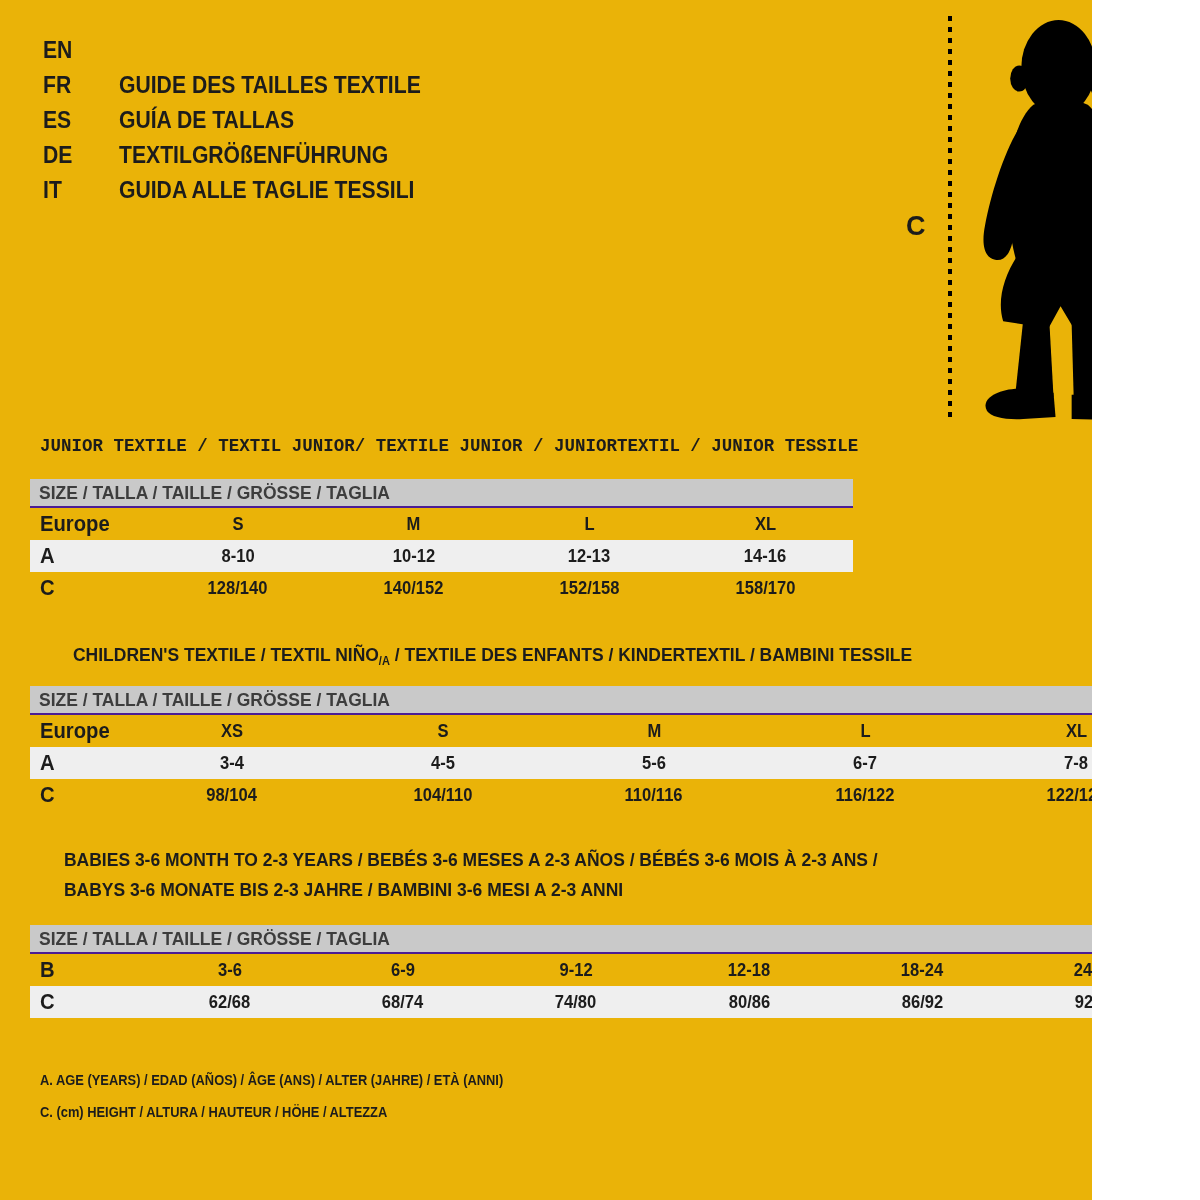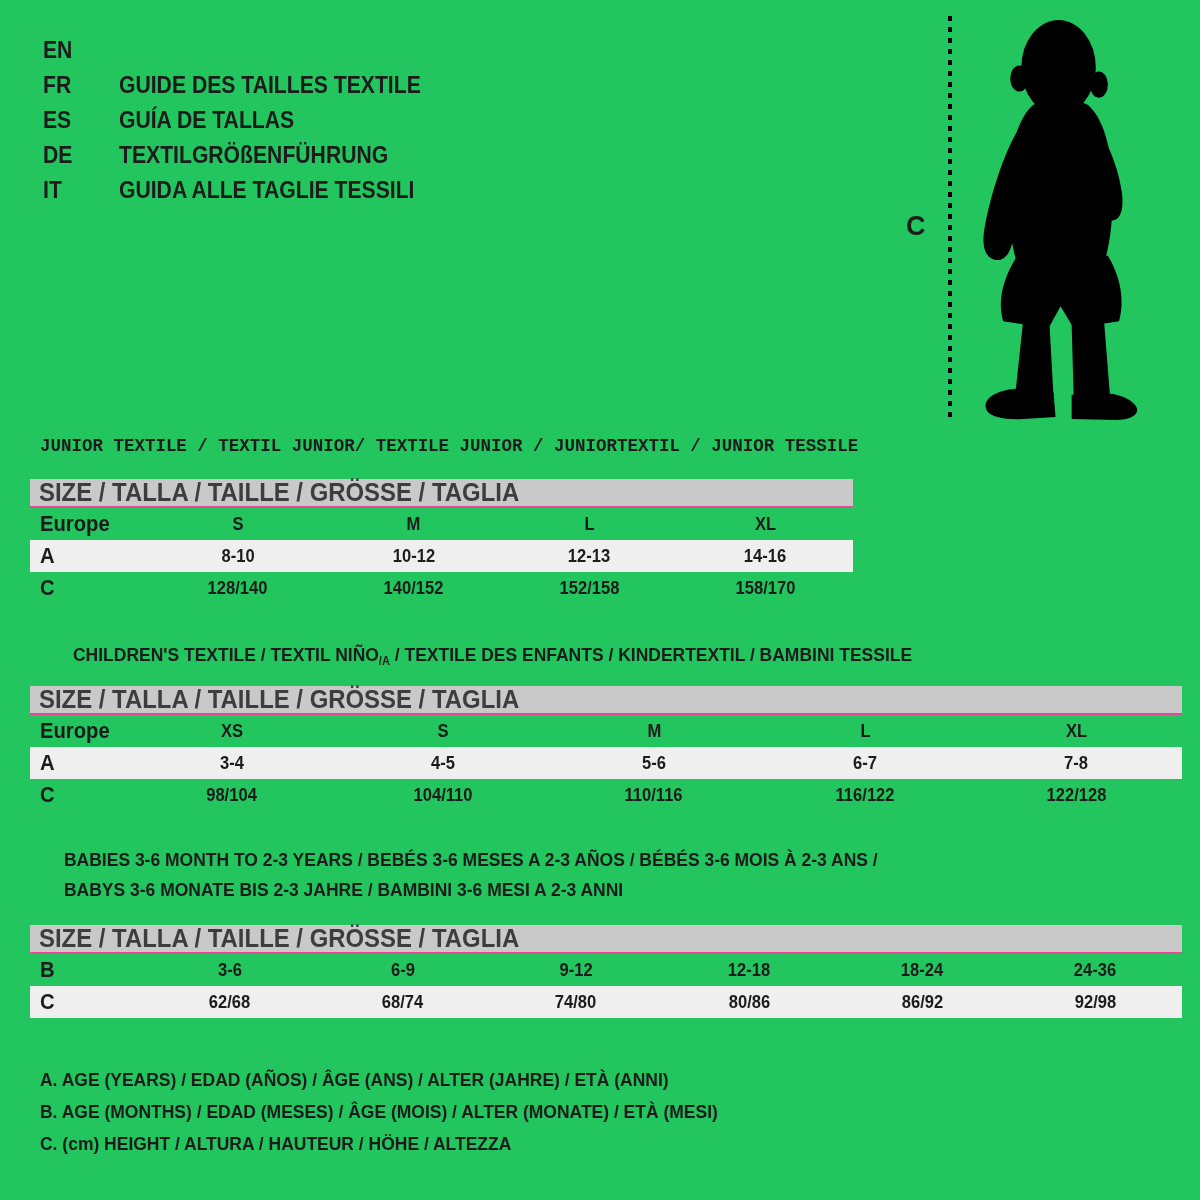--- a/index.html
+++ b/index.html
@@ -2,21 +2,21 @@
 <html><head>
 <meta charset="utf-8">
 <style>
   * { margin:0; padding:0; box-sizing:border-box; }
   html,body { background:#ffffff; }
   body {
     width:1200px; height:1200px;
     font-family:"Liberation Sans", sans-serif;
     color:#1c1c1c;
   }
-  .page { position:relative; width:1200px; height:1200px; background:#22c55e; overflow:hidden; }
+  .page { position:relative; width:1092px; height:1200px; background:#eab308; overflow:hidden; }
 
   
   .cond  { display:inline-block; transform:scaleX(0.92); transform-origin:0 50%; white-space:nowrap; }
   .cond-c{ display:inline-block; transform:scaleX(0.92); transform-origin:50% 50%; white-space:nowrap; }
 
   
   .langs { position:absolute; left:43px; top:33px; }
   .lang-row { display:flex; height:35px; align-items:center; }
   .lang-code { width:76px; font-size:23px; font-weight:bold; }
   .lang-title { font-size:23px; font-weight:bold; }
@@ -29,35 +29,35 @@
   }
   .silhouette { position:absolute; left:962px; top:12px; width:178px; height:408px; }
 
   
   .section-heading { position:absolute; font-size:19px; font-weight:bold; line-height:23px; }
   .heading-sub { font-size:12px; position:relative; top:4px; }
 
   
   .size-table { position:absolute; font-weight:bold; }
   .size-header {
-    height:29px; background:#c9c9c9; border-bottom:2px solid #ec4899;
+    height:29px; background:#c9c9c9; border-bottom:2px solid #4c1d95;
     display:flex; align-items:center; padding-left:9px;
-    font-size:26px; color:#3d3d3d;
+    font-size:19px; color:#3d3d3d;
   }
   .t-row { display:flex; height:32px; align-items:center; }
   .t-row.shaded { background:#efefef; }
   .t-label { font-size:22px; padding-left:10px; }
   .t-cell { flex:1; text-align:center; font-size:18px; }
   .junior   .t-label { width:120px; }
   .children .t-label { width:96px; }
   .babies   .t-label { width:113px; }
 
   
   .legend { position:absolute; left:40px; top:1064px; }
-  .legend-line { height:32px; display:flex; align-items:center; font-size:19px; font-weight:bold; }
+  .legend-line { height:32px; display:flex; align-items:center; font-size:14px; font-weight:bold; }
 </style>
 </head>
 <body>
 
 <div class="page">
 
   <div class="langs">
     <div class="lang-row">
       <span class="lang-code"><span class="cond">EN</span></span>
     </div>
@@ -186,20 +186,17 @@
       <div class="t-cell"><span class="cond-c">86/92</span></div>
       <div class="t-cell"><span class="cond-c">92/98</span></div>
     </div>
   </div>
 
   <div class="legend">
     <div class="legend-line">
         <span class="cond">A. AGE (YEARS) / EDAD (AÑOS) / ÂGE (ANS) / ALTER (JAHRE) / ETÀ (ANNI)</span>
       </div>
     <div class="legend-line">
-        <span class="cond">B. AGE (MONTHS) / EDAD (MESES) / ÂGE (MOIS) / ALTER (MONATE) / ETÀ (MESI)</span>
-      </div>
-    <div class="legend-line">
         <span class="cond">C. (cm) HEIGHT / ALTURA / HAUTEUR / HÖHE / ALTEZZA</span>
       </div>
   </div>
 
 </div>
 
 </body></html>

